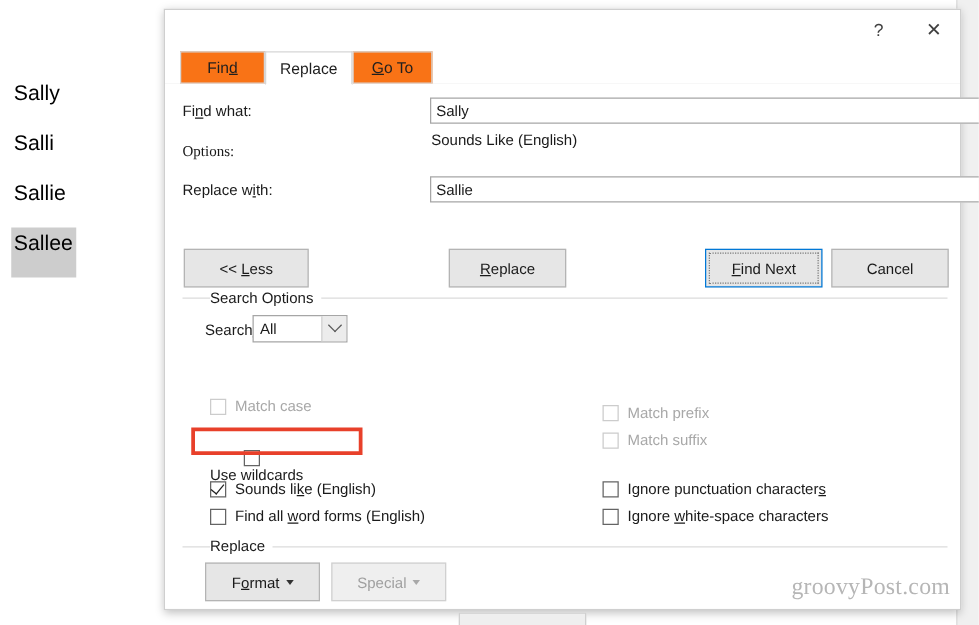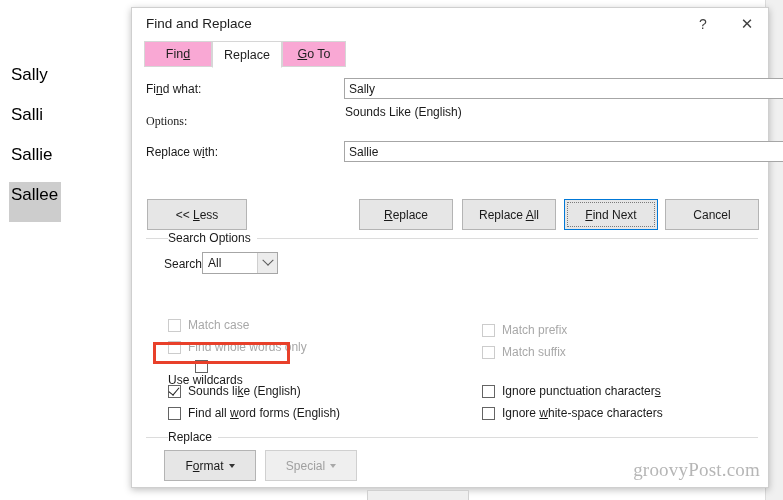--- a/index.html
+++ b/index.html
@@ -97,21 +97,21 @@
     position: absolute;
     top: 1px;
     height: 26px;
     box-sizing: border-box;
     display: flex;
     align-items: center;
     justify-content: center;
     font-size: 12.5px;
     color: #1f1f1f;
     border: 1px solid #d6d6d6;
-    background: #f9a8d4;
+    background: #f97316;
     cursor: default;
   }
   .tab.active {
     background: #ffffff;
     border-bottom: 1px solid #ffffff;
     z-index: 3;
     height: 27px;
   }
   #tab-find    { left: 12px;  width: 68px; }
   #tab-replace { left: 80px;  width: 70px; }
@@ -345,21 +345,20 @@
   <div class="doc-line" style="top:64px">Sally</div>
   <div class="doc-line" style="top:104px">Salli</div>
   <div class="doc-line" style="top:144px">Sallie</div>
   <div class="doc-line selected" style="top:182px">Sallee</div>
   <div id="doc-right-gutter"></div>
 </div>
 
 <div id="dialog">
 
   <div id="title-bar">
-    <div id="dialog-title">Find and Replace</div>
     <div id="help-btn" class="title-btn">?</div>
     <div id="close-btn" class="title-btn">✕</div>
   </div>
 
   <div id="tab-strip">
     <div id="tab-find" class="tab">
       <span>Fin<span class="u">d</span></span>
     </div>
     <div id="tab-replace" class="tab active">
       <span>Replace</span>
@@ -388,23 +387,20 @@
     <div id="combo-replace" class="combo">
       <div class="val">Sallie</div>
 
     </div>
 
     <div id="btn-less" class="btn">
       <span>&lt;&lt; <span class="u">L</span>ess</span>
     </div>
     <div id="btn-replace" class="btn">
       <span><span class="u">R</span>eplace</span>
-    </div>
-    <div id="btn-replace-all" class="btn">
-      <span>Replace <span class="u">A</span>ll</span>
     </div>
     <div id="btn-find-next" class="btn focused">
       <span><span class="u">F</span>ind Next</span>
       <span class="inner-focus"></span>
     </div>
     <div id="btn-cancel" class="btn">
       <span>Cancel</span>
     </div>
 
     <div id="grp-search-label" class="group-label">Search Options</div>
@@ -417,24 +413,20 @@
       <div class="val">All</div>
       <div class="drop">
         <span class="chev"></span>
       </div>
     </div>
 
     <div id="cb-match-case" class="cb-row disabled">
       <span class="cb-box"></span>
       <span class="cb-label">Match case</span>
     </div>
-    <div id="cb-whole-words" class="cb-row disabled">
-      <span class="cb-box"></span>
-      <span class="cb-label">Find whole words only</span>
-    </div>
     <div id="cb-wildcards" class="cb-row">
       <span class="cb-box"></span>
       <span class="cb-label"><span class="u">U</span>se wildcards</span>
     </div>
     <div id="cb-sounds-like" class="cb-row">
       <span class="cb-box">
         <span class="cb-check"></span>
       </span>
       <span class="cb-label">Sounds li<span class="u">k</span>e (English)</span>
     </div>

